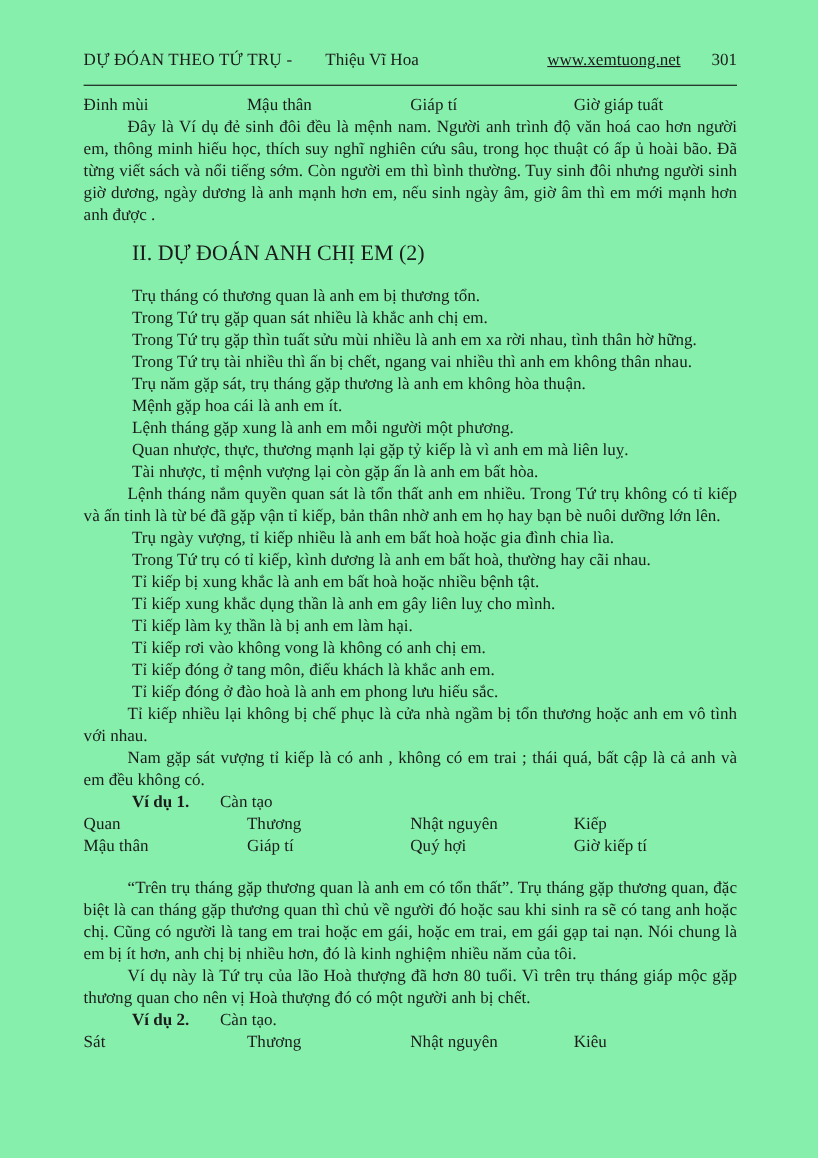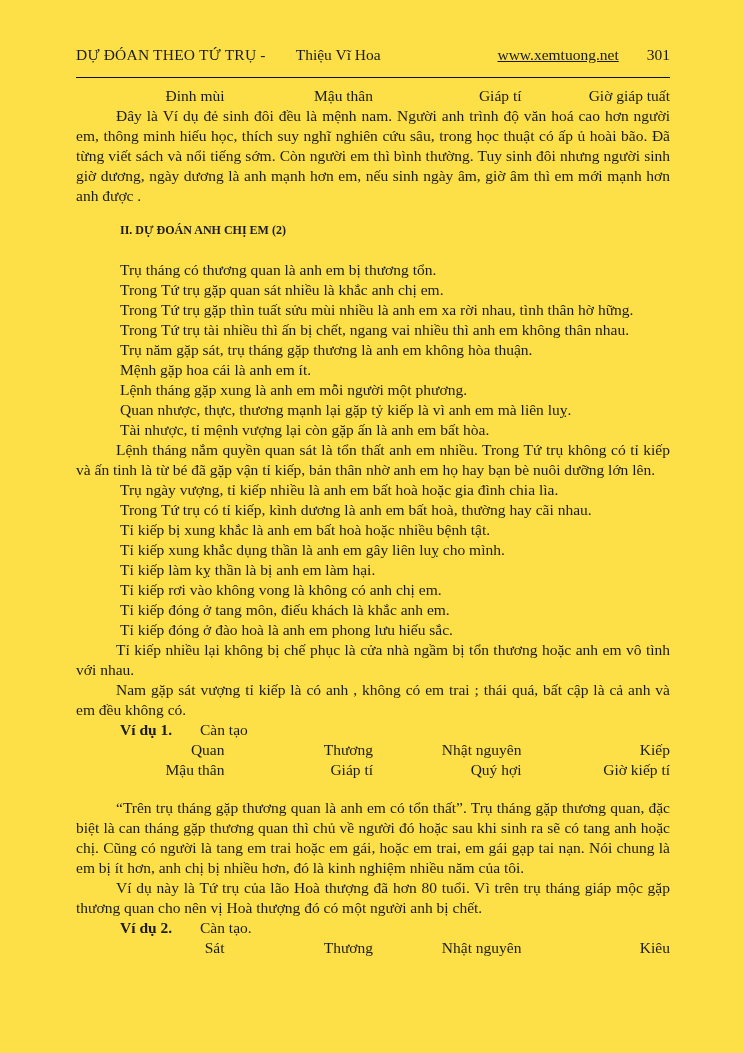--- a/index.html
+++ b/index.html
@@ -5,21 +5,21 @@
   html, body {
     margin: 0;
     padding: 0;
     background: #e8e8e8;
   }
   .page {
     position: relative;
     width: 744px;
     height: 1053px;
     margin: 0 auto;
-    background: #fde047;
+    background: #86efac;
     color: #1b1b1b;
     font-family: "Liberation Serif", "DejaVu Serif", serif;
     font-size: 15.5px;
     line-height: 20px;
     box-sizing: border-box;
     padding: 45px 74px 0 76px;
     overflow: hidden;
   }
   .header {
     display: flex;
@@ -31,31 +31,31 @@
   .header .website { margin-left: auto; text-decoration: underline; }
   .header .pagenum { margin-left: 28px; }
   .header-rule {
     border: none;
     border-top: 1.6px solid #111;
     margin: 12px 0 0 0;
   }
   .four-col {
     display: grid;
     grid-template-columns: 1fr 1fr 1fr 1fr;
-    text-align: right;
+    text-align: left;
   }
   .four-col.top-row { margin-top: 8px; }
   .para {
     text-align: justify;
     text-indent: 40px;
     margin: 0;
   }
   .section-heading {
-    font-weight: bold;
-    font-size: 12px;
+    font-weight: normal;
+    font-size: 20px;
     margin: 14px 0 20px 0;
     padding-left: 44px;
   }
   .rules .rule-line {
     padding-left: 44px;
   }
   .example-line {
     padding-left: 44px;
   }
   .example-line .example-label { font-weight: bold; }

